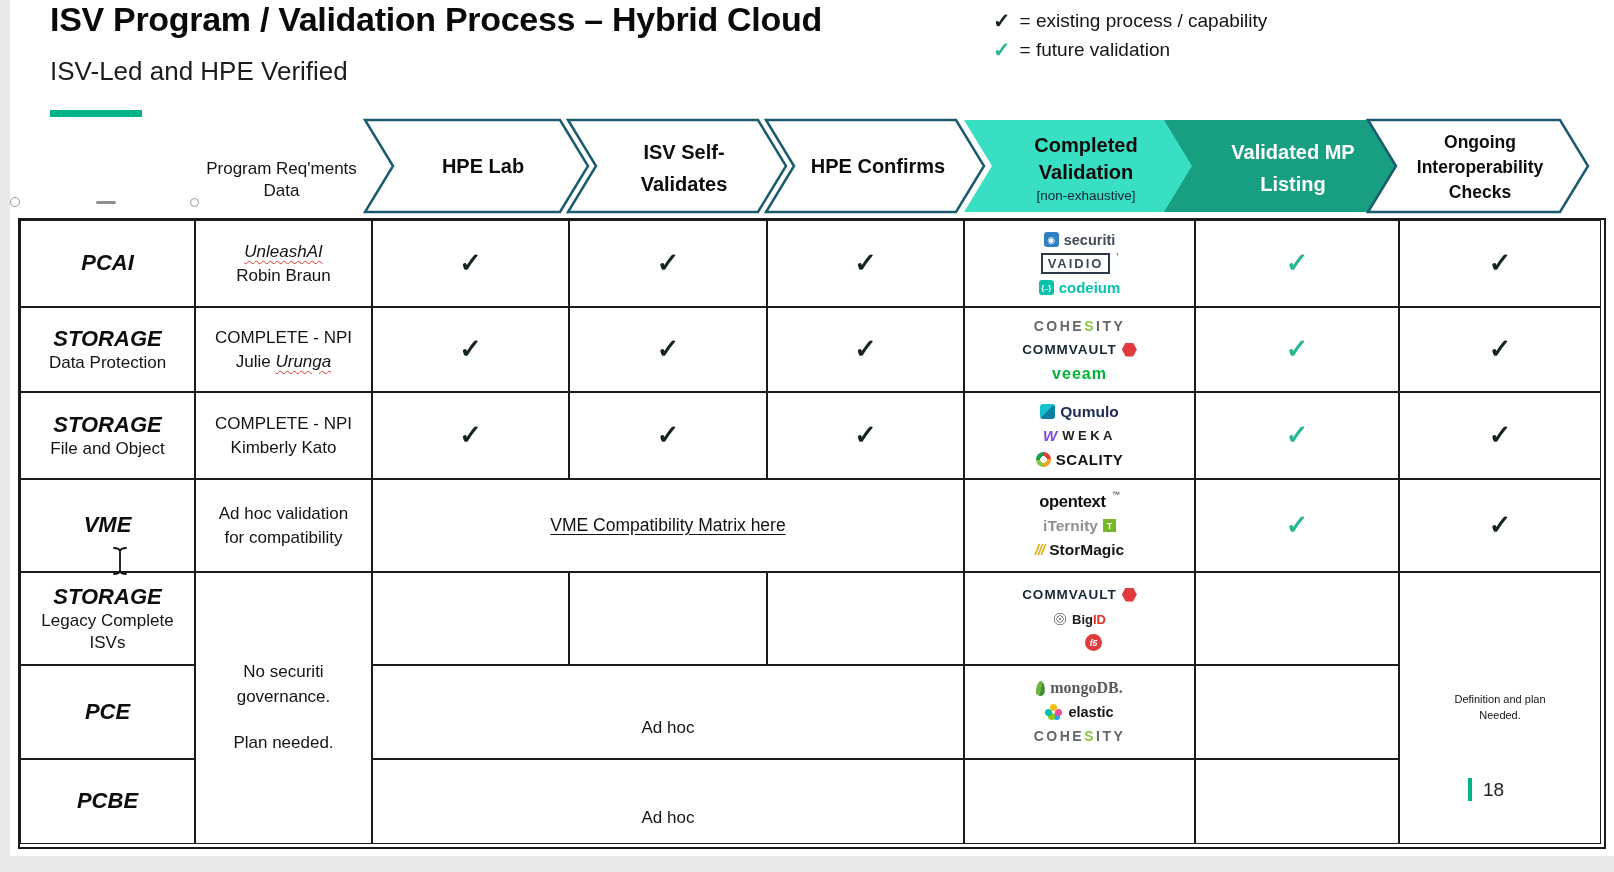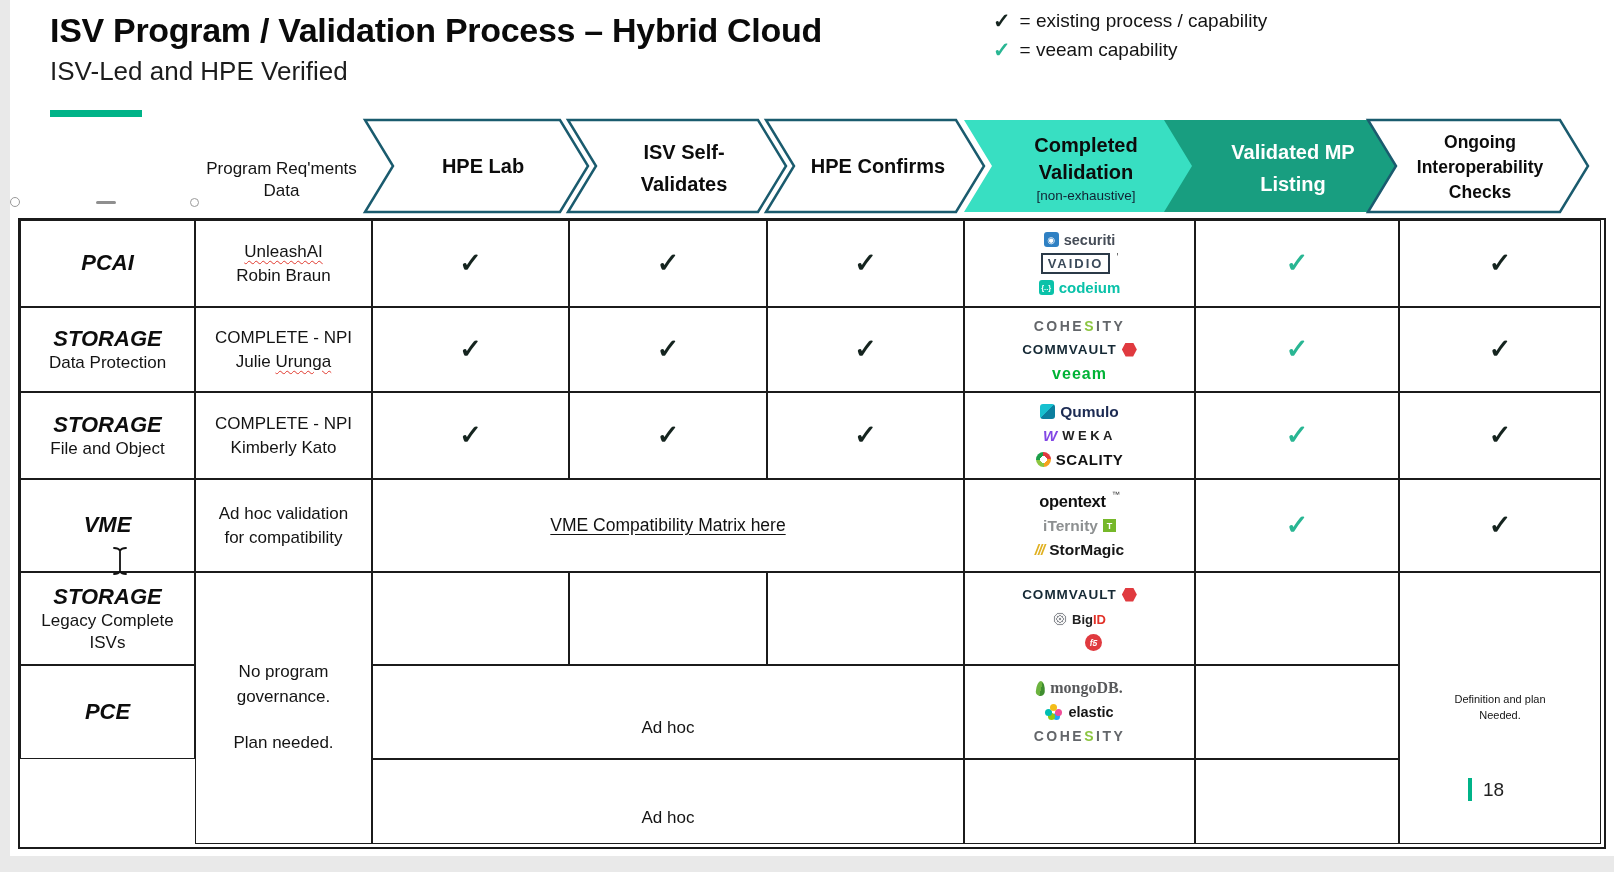--- a/index.html
+++ b/index.html
@@ -1,21 +1,21 @@
 <!DOCTYPE html>
 <html><head>
 <meta charset="utf-8">
 <style>
   html,body{margin:0;padding:0;}
   body{font-family:"Liberation Sans",sans-serif;background:#e9e9e9;}
   .page{position:relative;width:1614px;height:872px;background:#e9e9e9;overflow:hidden;}
   .slide{position:absolute;left:10px;top:0;width:1604px;height:856px;background:#ffffff;}
 
   
-  .title{position:absolute;left:50px;top:11px;font-size:34px;font-weight:800;color:#0a0a0a;letter-spacing:-0.3px;white-space:nowrap;}
+  .title{position:absolute;left:50px;top:0;font-size:34px;font-weight:800;color:#0a0a0a;letter-spacing:-0.3px;white-space:nowrap;}
   .subtitle{position:absolute;left:50px;top:56px;font-size:26px;font-weight:400;color:#1c1c1c;}
   .accent-bar{position:absolute;left:50px;top:110px;width:92px;height:7px;background:#00b388;}
 
   
   .legend{position:absolute;left:993px;top:6px;}
   .legend-row{display:flex;align-items:center;gap:9px;height:29px;font-size:19px;color:#141414;}
   .legend-mark{font-size:21px;font-weight:600;}
   .mark-black{color:#15241f;}
   .mark-green{color:#29b693;}
 
@@ -38,21 +38,21 @@
      grid-template-rows:87px 85px 87px 93px 93px 94px 85px;
      border:2px solid #1b1b1b;background:#fff;}
   .cell{border:1.4px solid #1b1b1b;background:#fff;display:flex;flex-direction:column;align-items:center;justify-content:center;text-align:center;overflow:hidden;}
   .cat-title{font-size:22px;font-weight:800;color:#0d0d0d;line-height:1.2;font-style:italic;}
   .cat-sub{font-size:17px;color:#141414;line-height:1.25;}
   .owner-text{font-size:17px;color:#141414;line-height:1.4;}
   .ck{font-size:27px;font-weight:600;line-height:1;}
   .ck.black{color:#15241f;}
   .ck.green{color:#29b693;}
   .vme-link{font-size:17.5px;color:#121212;text-decoration:underline;text-underline-offset:3px;cursor:pointer;}
-  .wavy{text-decoration:underline wavy #e0392e;text-decoration-thickness:1px;text-underline-offset:3px;}
+  .wavy{text-decoration:underline wavy #e0392e;text-decoration-thickness:1px;text-underline-offset:3px;font-style:italic;}
   .gov-line{font-size:17px;color:#141414;line-height:1.45;}
   .gov-gap{height:22px;}
   .adhoc{font-size:17px;color:#141414;margin-top:32px;}
   .defplan{font-size:11px;color:#141414;line-height:1.45;}
 
   
   .logo-line{display:flex;align-items:center;justify-content:center;gap:5px;height:24px;}
   .lg-securiti-ic{width:15px;height:15px;border-radius:3px;background:#2f80c3;color:#fff;font-size:9px;display:flex;align-items:center;justify-content:center;}
   .lg-securiti-tx{font-size:14.5px;font-weight:700;color:#454c57;}
   .lg-vaidio{border:2px solid #2b3a48;padding:0 5px;font-size:13px;font-weight:800;letter-spacing:2px;color:#3a4a5a;line-height:17px;}
@@ -109,21 +109,21 @@
   <div class="subtitle">ISV-Led and HPE Verified</div>
   <div class="accent-bar"></div>
 
   <div class="legend">
     <div class="legend-row">
       <span class="legend-mark mark-black">✓</span>
       <span>= existing process / capability</span>
     </div>
     <div class="legend-row">
       <span class="legend-mark mark-green">✓</span>
-      <span>= veeam capability</span>
+      <span>= future validation</span>
     </div>
   </div>
 
   <div class="owner-header">
     <div>Program Req'ments</div>
     <div>Data</div>
   </div>
 
   <svg class="chev-svg" width="1614" height="104" viewBox="0 0 1614 104">
     <polygon class="chev-outline" points="365,6 560,6 588,52 560,98 365,98 393,52"></polygon>
@@ -290,21 +290,21 @@
     <div class="cell" style="grid-area:4/8">
         <span class="ck black">✓</span>
       </div>
 
     <div class="cell" style="grid-area:5/1">
       <span class="cat-title">STORAGE</span>
       <span class="cat-sub">Legacy Complete</span>
       <span class="cat-sub">ISVs</span>
     </div>
     <div class="cell" style="grid-area:5/2/8/3">
-      <span class="gov-line">No program</span>
+      <span class="gov-line">No securiti</span>
       <span class="gov-line">governance.</span>
       <span class="gov-gap"></span>
       <span class="gov-line">Plan needed.</span>
     </div>
     <div class="cell" style="grid-area:5/3"></div>
     <div class="cell" style="grid-area:5/4"></div>
     <div class="cell" style="grid-area:5/5"></div>
     <div class="cell" style="grid-area:5/6">
       <div class="logo-line">
         <span class="lg-commvault-tx">COMMVAULT</span>
@@ -338,20 +338,23 @@
       <div class="logo-line">
         <span class="lg-elastic-ic"></span>
         <span class="lg-elastic-tx">elastic</span>
       </div>
       <div class="logo-line lg-cohesity">
         <span><span>COHE</span><span class="grn">S</span><span>ITY</span></span>
       </div>
     </div>
     <div class="cell" style="grid-area:6/7"></div>
 
+    <div class="cell" style="grid-area:7/1">
+      <span class="cat-title">PCBE</span>
+    </div>
     <div class="cell" style="grid-area:7/3/8/6">
       <span class="adhoc">Ad hoc</span>
     </div>
     <div class="cell" style="grid-area:7/6"></div>
     <div class="cell" style="grid-area:7/7"></div>
   </div>
 
   <div class="page-num">
     <span class="page-num-bar"></span>
     <span class="page-num-tx">18</span>

